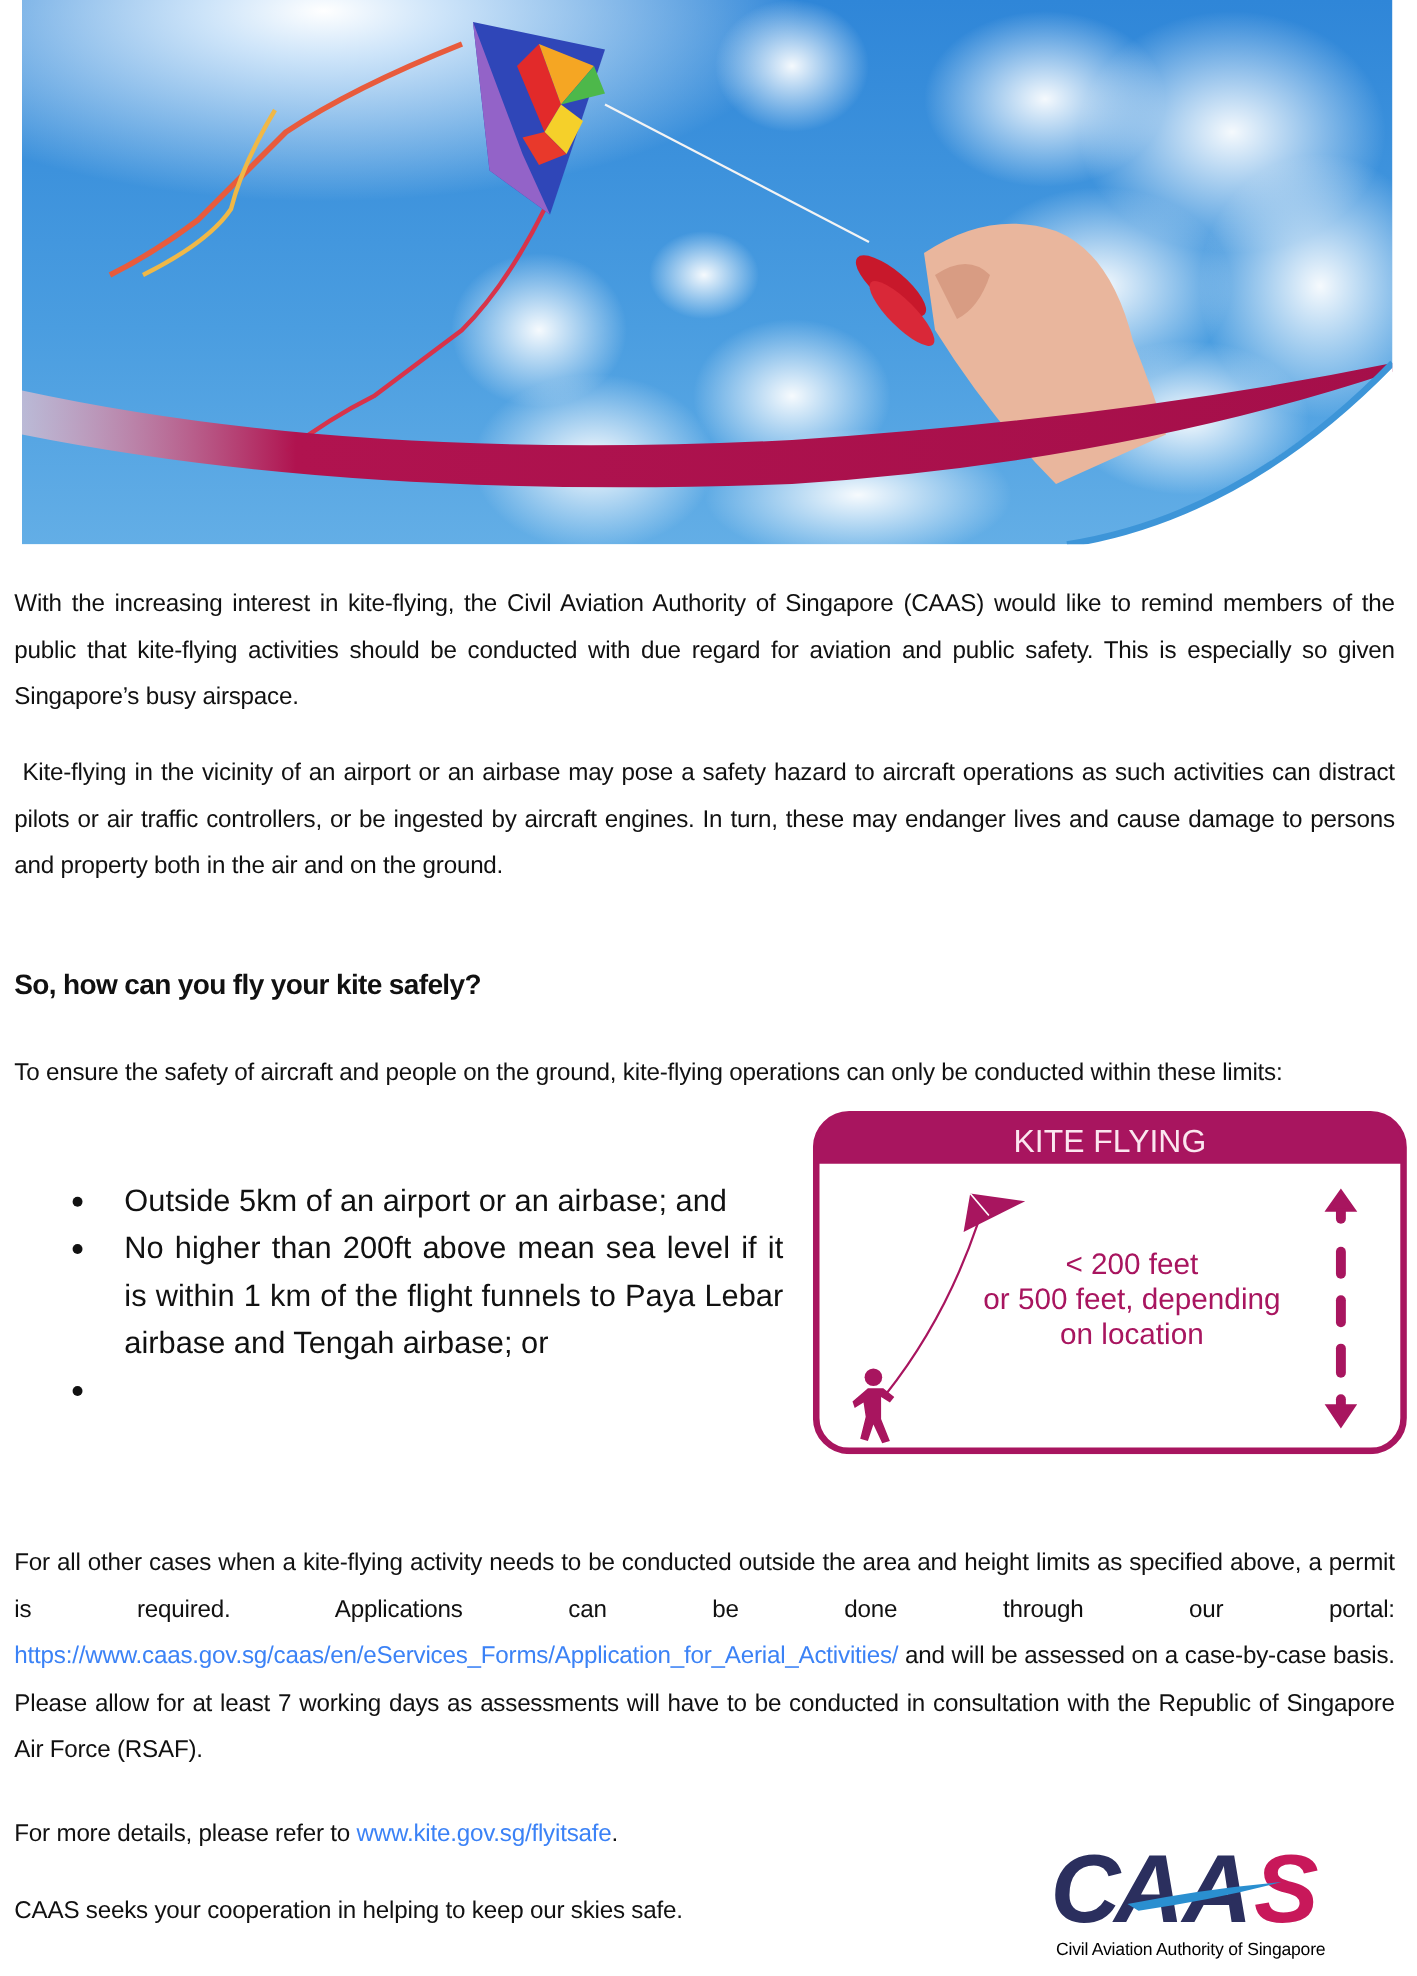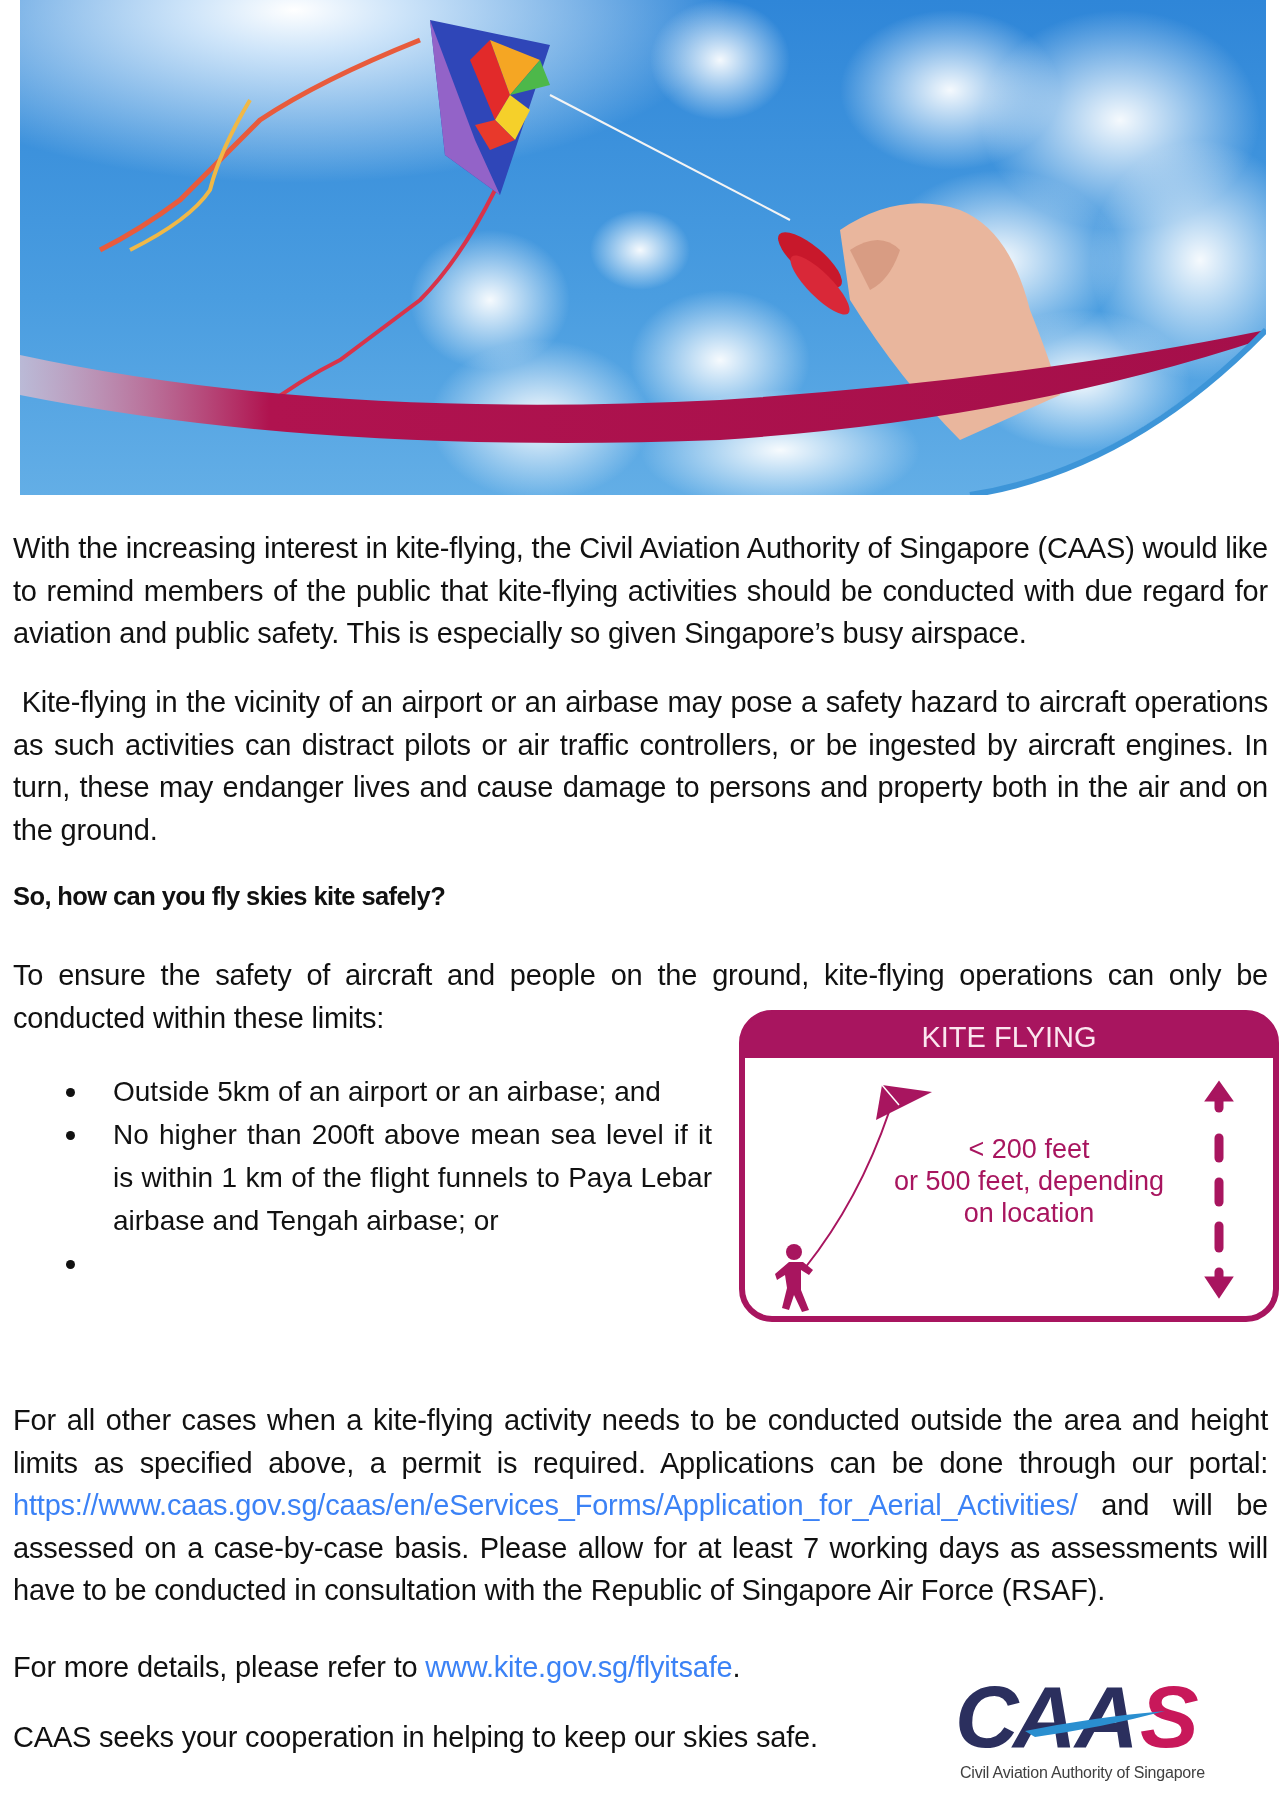--- a/index.html
+++ b/index.html
@@ -1,31 +1,31 @@
 <!DOCTYPE html>
 <html><head>
   <meta charset="utf-8">
   <style>
     html, body { margin: 0; padding: 0; background: #ffffff; }
     body { width: 1288px; height: 1796px; position: relative; overflow: hidden;
       font-family: "Liberation Sans", sans-serif; color: #111; }
     .hero { position: absolute; left: 20px; top: 0; width: 1246px; height: 495px; overflow: hidden; }
     .hero svg { display: block; }
-    .para { position: absolute; left: 13px; width: 1255px; font-size: 29px; line-height: 42.5px;
+    .para { position: absolute; left: 13px; width: 1255px; font-size: 22px; line-height: 42.5px;
       text-align: justify; margin: 0; letter-spacing: -0.2px; }
     .para.last-left { text-align-last: left; }
     .heading { position: absolute; left: 13px; top: 882px; font-size: 25.5px; font-weight: bold; margin: 0; letter-spacing: -0.6px; }
     .link { color: #3b82f6; text-decoration: none; }
     .bullets { position: absolute; left: 0; top: 1070px; width: 712px; margin: 0; padding: 0; list-style: none;
       font-size: 28px; line-height: 43px; }
     .bullets li { position: relative; padding-left: 113px; text-align: justify; text-align-last: left; }
     .bullet-dot { position: absolute; left: 66px; top: 18px; width: 9px; height: 9px; border-radius: 50%; background: #111; }
     .infographic { position: absolute; left: 739px; top: 1010px; width: 540px; height: 268px; }
     .logo { position: absolute; left: 955px; top: 1665px; width: 270px; height: 120px; }
-    .logo-sub { position: absolute; left: 960px; top: 1764px; font-size: 16px; color: #404040; letter-spacing: -0.2px; white-space: nowrap; }
+    .logo-sub { position: absolute; left: 960px; top: 1764px; font-size: 16px; color: #000000; letter-spacing: -0.2px; white-space: nowrap; }
   </style>
 </head>
 <body>
 
 <div class="hero">
   <svg width="1246" height="495" viewBox="0 0 1246 495">
     <defs>
       <linearGradient id="sky" x1="0" y1="0" x2="0" y2="1">
         <stop offset="0" stop-color="#2f86d8"></stop>
         <stop offset="0.6" stop-color="#4a9de0"></stop>
@@ -85,21 +85,21 @@
     <path d="M0 355 Q300 420 700 400 Q1000 380 1246 330 L1246 338 Q1000 420 700 440 Q300 455 0 395 Z" fill="url(#ribbon)"></path>
 
     <path d="M1246 330 Q1110 470 950 495 H1246 Z" fill="#ffffff"></path>
     <path d="M1246 330 Q1110 470 950 495" stroke="#3d95d8" stroke-width="6" fill="none"></path>
   </svg>
 </div>
 
 <p class="para last-left" style="top:527px;">With the increasing interest in kite-flying, the Civil Aviation Authority of Singapore (CAAS) would like to remind members of the public that kite-flying activities should be conducted with due regard for aviation and public safety. This is especially so given Singapore’s busy airspace.</p>
 <p class="para last-left" style="top:681px;white-space:pre-wrap;"> Kite-flying in the vicinity of an airport or an airbase may pose a safety hazard to aircraft operations as such activities can distract pilots or air traffic controllers, or be ingested by aircraft engines. In turn, these may endanger lives and cause damage to persons and property both in the air and on the ground.</p>
 
-<h2 class="heading">So, how can you fly skies kite safely?</h2>
+<h2 class="heading">So, how can you fly your kite safely?</h2>
 
 <p class="para last-left" style="top:954px;">To ensure the safety of aircraft and people on the ground, kite-flying operations can only be conducted within these limits:</p>
 
 <ul class="bullets">
   <li>
     <span class="bullet-dot"></span>
     <span>Outside 5km of an airport or an airbase; and</span>
   </li>
   <li>
     <span class="bullet-dot"></span>

